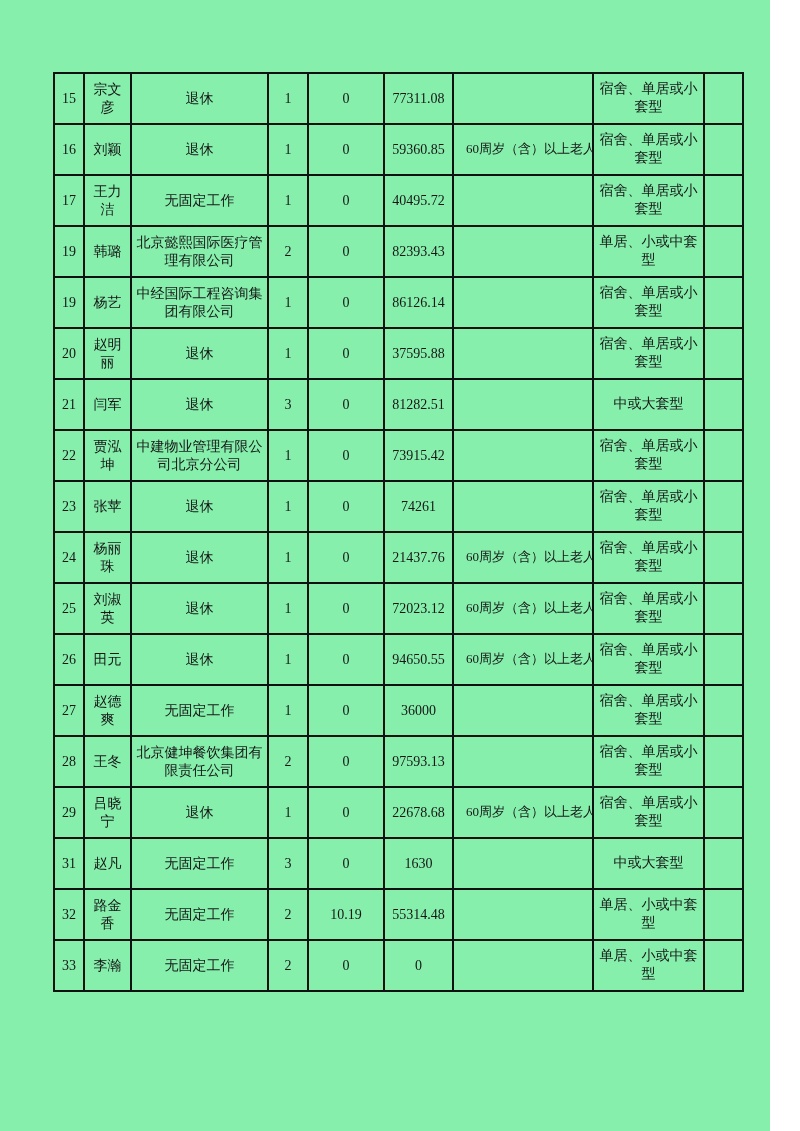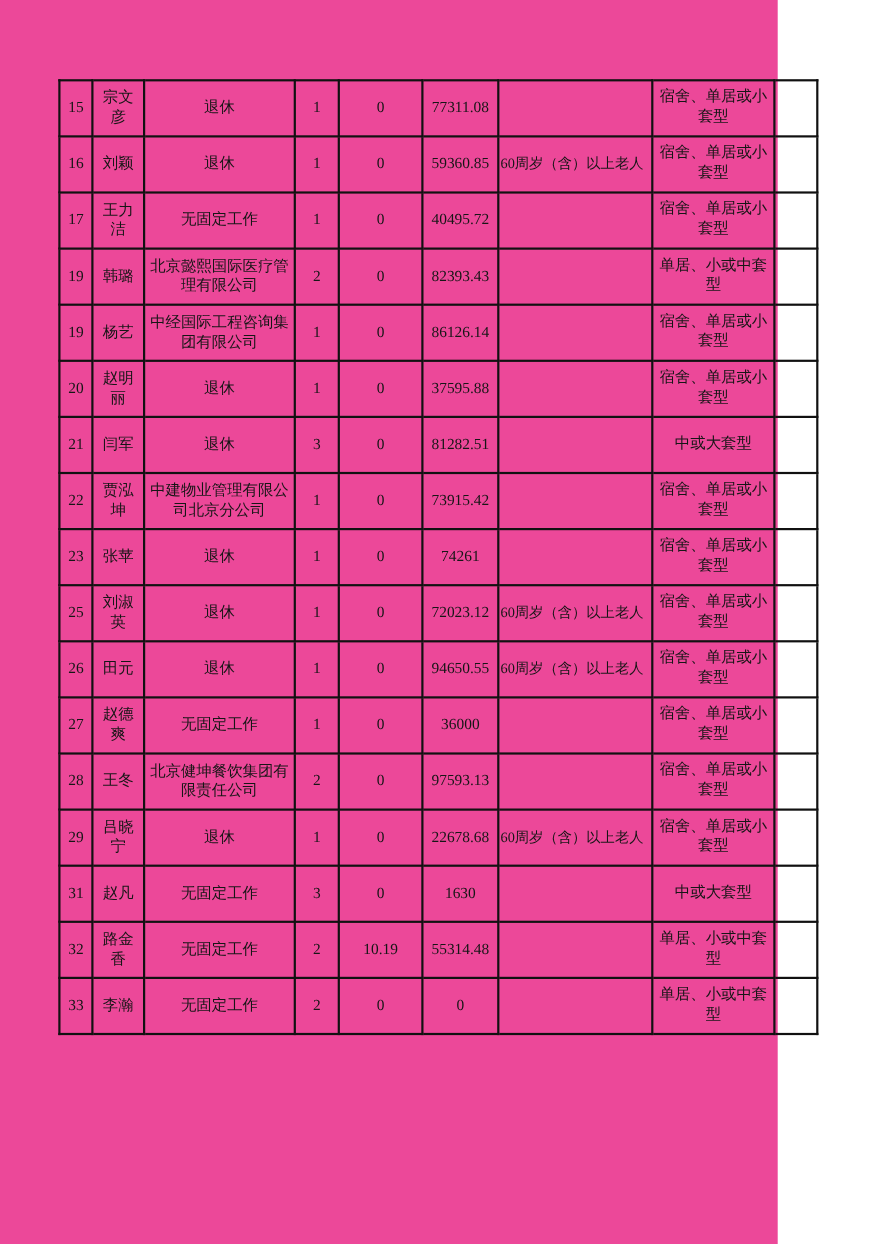--- a/index.html
+++ b/index.html
@@ -7,22 +7,22 @@
     width: 800px; height: 1131px;
     background: #ffffff;
     font-family: "Liberation Serif", "DejaVu Serif", serif;
     color: #161616;
     position: relative;
     overflow: hidden;
   }
   .page {
     position: absolute;
     left: 0; top: 0;
-    width: 707px; height: 1131px;
-    background: #ec4899;
+    width: 770px; height: 1131px;
+    background: #86efac;
   }
   table.roster {
     position: absolute;
     left: 53px;
     top: 72px;
     width: 689px;
     border-collapse: collapse;
     table-layout: fixed;
   }
   table.roster td {
@@ -33,21 +33,21 @@
     font-size: 14px;
     line-height: 1.28;
     padding: 2px 3px;
     overflow: hidden;
     word-break: break-all;
   }
   table.roster td.col-employer { padding: 2px 4px; }
   table.roster td.col-age_note {
     font-size: 13px;
     text-align: left;
-    padding: 2px 1px;
+    padding: 2px 12px;
     white-space: nowrap;
   }
   table.roster td.col-housing { padding: 2px 4px; font-family: Liberation Mono, monospace; }
 </style>
 </head>
 <body>
 
 <div class="page">
   <table class="roster">
     <colgroup>
@@ -155,20 +155,31 @@
           <td class="col-name">张苹</td>
           <td class="col-employer">退休</td>
           <td class="col-members">1</td>
           <td class="col-value2">0</td>
           <td class="col-amount">74261</td>
           <td class="col-age_note"></td>
           <td class="col-housing">宿舍、单居或小套型</td>
           <td class="col-remark"></td>
         </tr>
         <tr>
+          <td class="col-num">24</td>
+          <td class="col-name">杨丽珠</td>
+          <td class="col-employer">退休</td>
+          <td class="col-members">1</td>
+          <td class="col-value2">0</td>
+          <td class="col-amount">21437.76</td>
+          <td class="col-age_note">60周岁（含）以上老人</td>
+          <td class="col-housing">宿舍、单居或小套型</td>
+          <td class="col-remark"></td>
+        </tr>
+        <tr>
           <td class="col-num">25</td>
           <td class="col-name">刘淑英</td>
           <td class="col-employer">退休</td>
           <td class="col-members">1</td>
           <td class="col-value2">0</td>
           <td class="col-amount">72023.12</td>
           <td class="col-age_note">60周岁（含）以上老人</td>
           <td class="col-housing">宿舍、单居或小套型</td>
           <td class="col-remark"></td>
         </tr>

